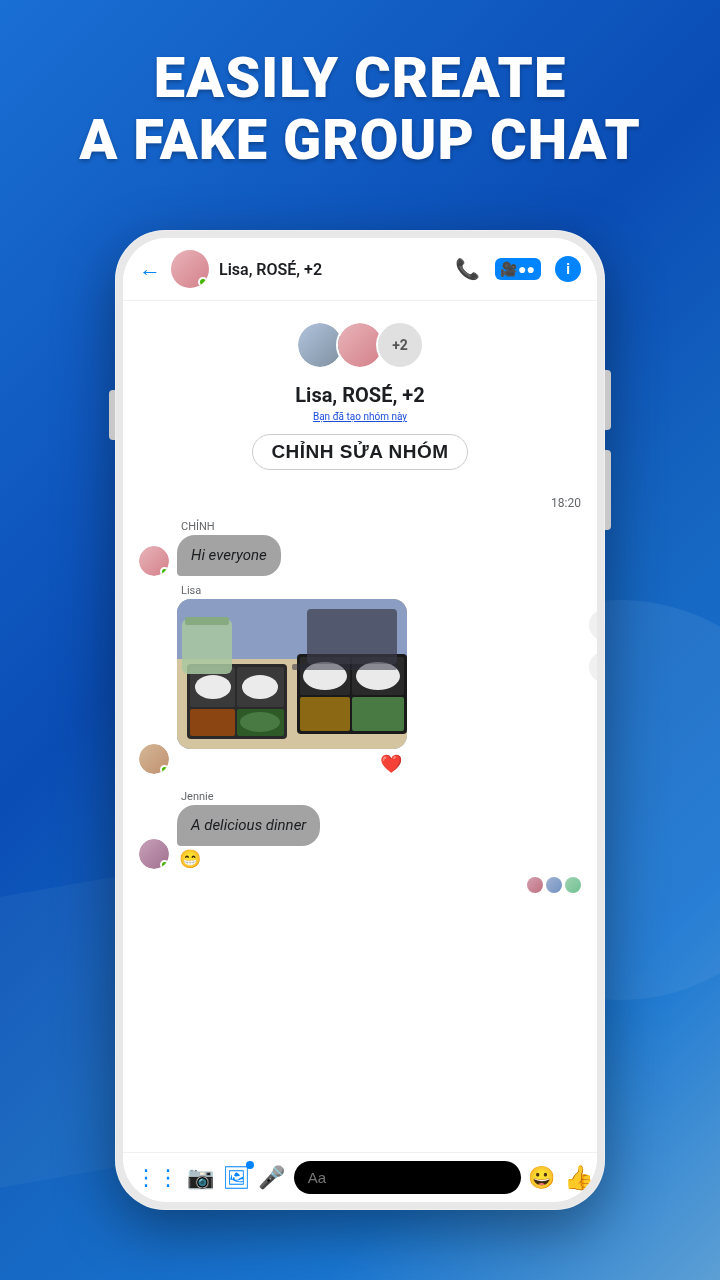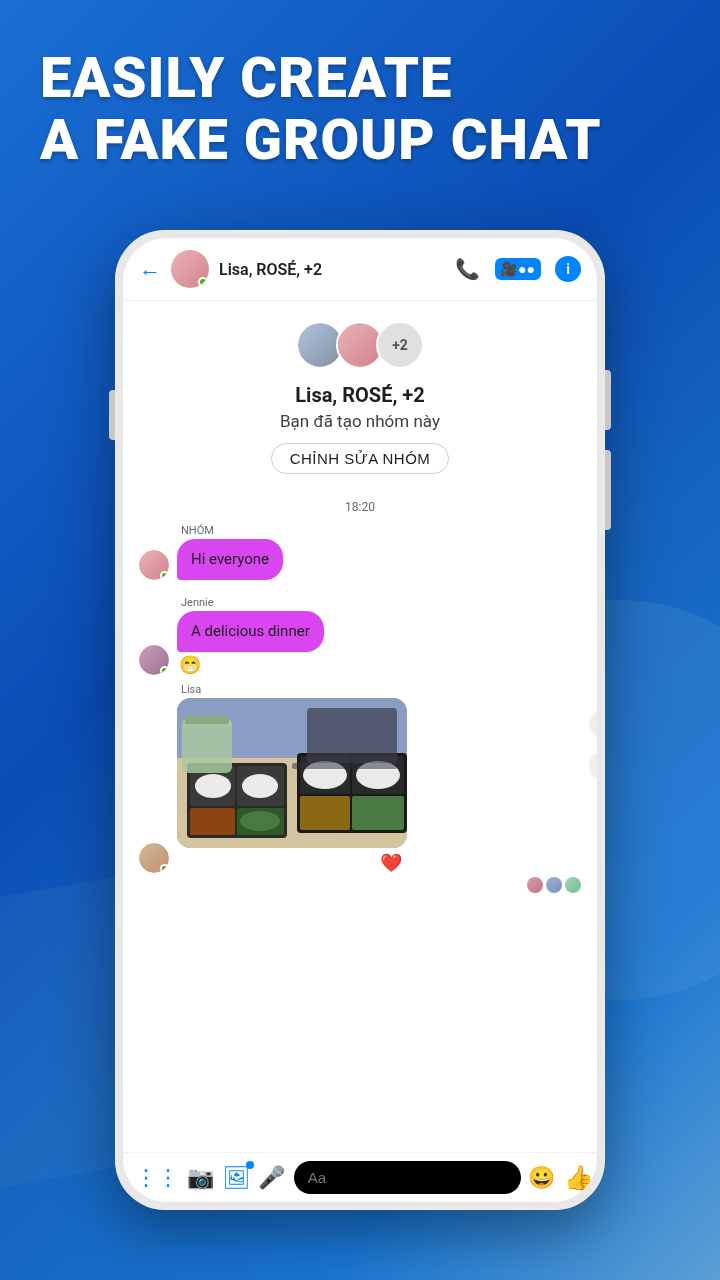--- a/index.html
+++ b/index.html
@@ -33,21 +33,21 @@
       background: rgba(80, 140, 200, 0.15);
       bottom: 100px; left: -80px;
       transform: skew(-10deg, -10deg);
     }
 
     
     .header-title {
       position: absolute;
       top: 48px;
       left: 0; right: 0;
-      text-align: left;
+      text-align: center;
       color: white;
       font-size: 56px;
       font-weight: 900;
       line-height: 1.1;
       text-transform: uppercase;
       letter-spacing: 1px;
       text-shadow: 0 2px 4px rgba(0,0,0,0.3);
       padding: 0 40px;
     }
 
@@ -203,39 +203,40 @@
       font-weight: bold;
       display: flex; align-items: center; justify-content: center;
     }
     .group-name {
       font-size: 20px;
       font-weight: 700;
       color: #1c1e21;
       margin-bottom: 4px;
     }
     .group-subtitle {
-      font-size: 17px;
-      color: #404040;
+      font-size: 10px;
+      color: #1d4ed8;
       margin-bottom: 12px;
+      text-decoration: underline;
     }
     .edit-group-btn {
       border: 1px solid #ccc;
       border-radius: 20px;
       padding: 6px 18px;
-      font-size: 15px;
-      font-weight: 400;
+      font-size: 19px;
+      font-weight: 700;
       color: #1c1e21;
       background: white;
       cursor: pointer;
       letter-spacing: 0.5px;
     }
 
     
     .time-sep {
-      text-align: center;
+      text-align: right;
       color: #65676b;
       font-size: 12px;
       margin: 10px 0;
     }
 
     
     .msg-row {
       display: flex;
       margin-bottom: 8px;
       align-items: flex-end;
@@ -268,23 +269,24 @@
       max-width: 70%;
     }
     .msg-bubble {
       padding: 10px 14px;
       border-radius: 18px;
       font-size: 15px;
       line-height: 1.4;
       display: inline-block;
     }
     .bubble-left {
-      background: #d946ef;
+      background: #a3a3a3;
       color: #1c1e21;
       border-bottom-left-radius: 4px;
+      font-style: italic;
     }
     .bubble-right {
       background: #7c4dff;
       color: white;
       border-bottom-right-radius: 4px;
       align-self: flex-end;
     }
     .chat-image {
       width: 230px;
       height: 150px;
@@ -442,46 +444,32 @@
           </div>
         </div>
         <div class="group-name">Lisa, ROSÉ, +2</div>
         <div class="group-subtitle">Bạn đã tạo nhóm này</div>
         <button class="edit-group-btn">CHỈNH SỬA NHÓM</button>
       </div>
 
       <div class="time-sep">18:20</div>
 
       <div style="margin-bottom:2px;">
-        <div style="font-size:11px; color:#65676b; padding-left:42px; margin-bottom:2px;">NHÓM</div>
+        <div style="font-size:11px; color:#65676b; padding-left:42px; margin-bottom:2px;">CHỈNH</div>
         <div class="msg-row">
           <div class="msg-avatar">
             <div class="msg-avatar-img face-rose" style="width:100%;height:100%;border-radius:50%;"></div>
             <div class="online-dot"></div>
           </div>
           <div class="msg-col">
             <div class="msg-bubble bubble-left">Hi everyone</div>
           </div>
         </div>
       </div>
 
-
-      <div style="margin-top:16px; margin-bottom:2px;">
-        <div style="font-size:11px; color:#65676b; padding-left:42px; margin-bottom:2px;">Jennie</div>
-        <div class="msg-row">
-          <div class="msg-avatar">
-            <div class="msg-avatar-img face-jennie" style="width:100%;height:100%;border-radius:50%;"></div>
-            <div class="online-dot"></div>
-          </div>
-          <div class="msg-col">
-            <div class="msg-bubble bubble-left">A delicious dinner</div>
-            <div class="emoji-reaction">😁</div>
-          </div>
-        </div>
-      </div>
 
       <div style="margin-bottom: 4px;">
         <div style="font-size:11px; color:#65676b; padding-left:42px; margin-bottom:2px;">Lisa</div>
         <div style="display:flex; align-items:flex-end; gap:8px; position:relative;">
           <div class="msg-avatar">
             <div class="msg-avatar-img face-lisa" style="width:100%;height:100%;border-radius:50%;"></div>
             <div class="online-dot"></div>
           </div>
           <div style="position:relative;">
             <div class="chat-image">
@@ -526,20 +514,34 @@
             <div class="img-action-btn">
               
             </div>
             <div class="img-action-btn">
               
             </div>
           </div>
         </div>
       </div>
 
+      <div style="margin-top:16px; margin-bottom:2px;">
+        <div style="font-size:11px; color:#65676b; padding-left:42px; margin-bottom:2px;">Jennie</div>
+        <div class="msg-row">
+          <div class="msg-avatar">
+            <div class="msg-avatar-img face-jennie" style="width:100%;height:100%;border-radius:50%;"></div>
+            <div class="online-dot"></div>
+          </div>
+          <div class="msg-col">
+            <div class="msg-bubble bubble-left">A delicious dinner</div>
+            <div class="emoji-reaction">😁</div>
+          </div>
+        </div>
+      </div>
+
       <div>
         <div class="read-receipts">
           <div class="receipt-avatar receipt-av1"></div>
           <div class="receipt-avatar receipt-av2"></div>
           <div class="receipt-avatar receipt-av3"></div>
         </div>
       </div>
 
       <div style="height: 8px;"></div>
     </div>

